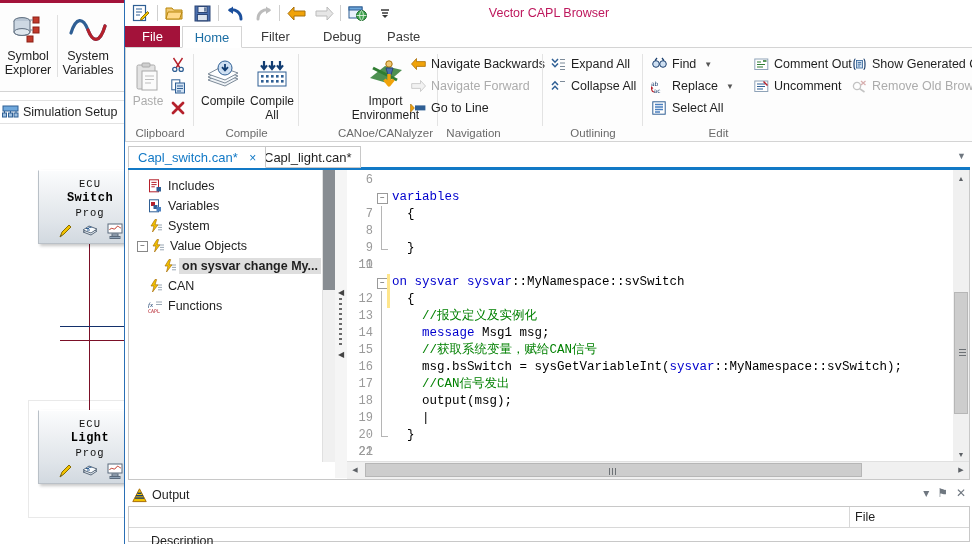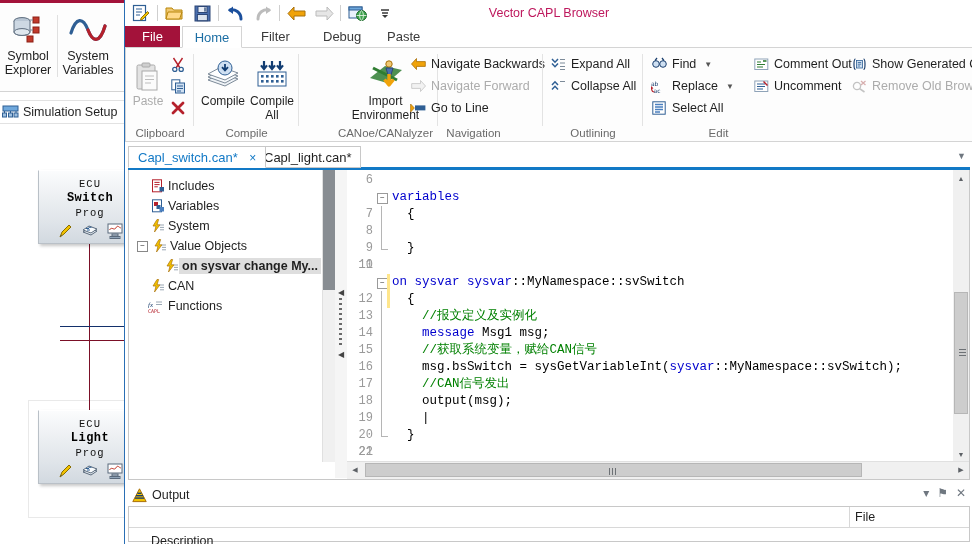--- a/index.html
+++ b/index.html
@@ -74,21 +74,21 @@
     border:1px solid #c8c8c8;background:#ffffff;}
   .dtab.active{color:#1279c6;border-bottom:1px solid #ffffff;z-index:2;font-weight:normal;}
   .dtab .x{margin-left:8px;color:#1279c6;font-size:12px;}
   .dtab-underline{position:absolute;left:0;top:21px;width:842px;height:3px;background:#1279c6;}
   .dtab-drop{position:absolute;right:4px;top:5px;font-size:9px;color:#6f7780;}
 
   
   .edit-area{position:absolute;left:3px;top:170px;width:842px;height:310px;background:#fff;border:1px solid #c8c8c8;border-top:none;box-sizing:border-box;}
   .tree{position:absolute;left:0;top:0;width:192px;height:308px;background:#ffffff;padding:6px 0 0 8px;box-sizing:border-box;overflow:hidden;}
   .trow{height:20px;display:flex;align-items:center;font-size:12.5px;color:#1f1f1f;white-space:nowrap;cursor:default;}
-  .trow .ti{width:17px;height:16px;display:flex;align-items:center;justify-content:flex-end;flex:0 0 17px;}
+  .trow .ti{width:17px;height:16px;display:flex;align-items:center;justify-content:flex-start;flex:0 0 17px;}
   .trow .tlabel{padding:1px 3px;}
   .trow.sel .tlabel{background:#dedede;font-weight:bold;}
   .tindent{display:inline-block;}
   .expander{width:9px;height:9px;border:1px solid #888;background:#fff;font-size:8px;line-height:7px;text-align:center;color:#333;margin-right:2px;flex:0 0 9px;}
 
   .tree-scroll{position:absolute;left:193px;top:0;width:13px;height:292px;background:#f0f0f0;border-left:1px solid #e0e0e0;}
   .tree-thumb{position:absolute;left:0;top:0;width:13px;height:120px;background:#888d92;}
   .vsplit{position:absolute;left:206px;top:0;width:12px;height:308px;background:#f5f5f5;}
   .vsplit .dots{position:absolute;left:4px;top:128px;width:3px;height:48px;
      background:repeating-linear-gradient(180deg,#6a6a6a 0 2px,transparent 2px 5px);}

